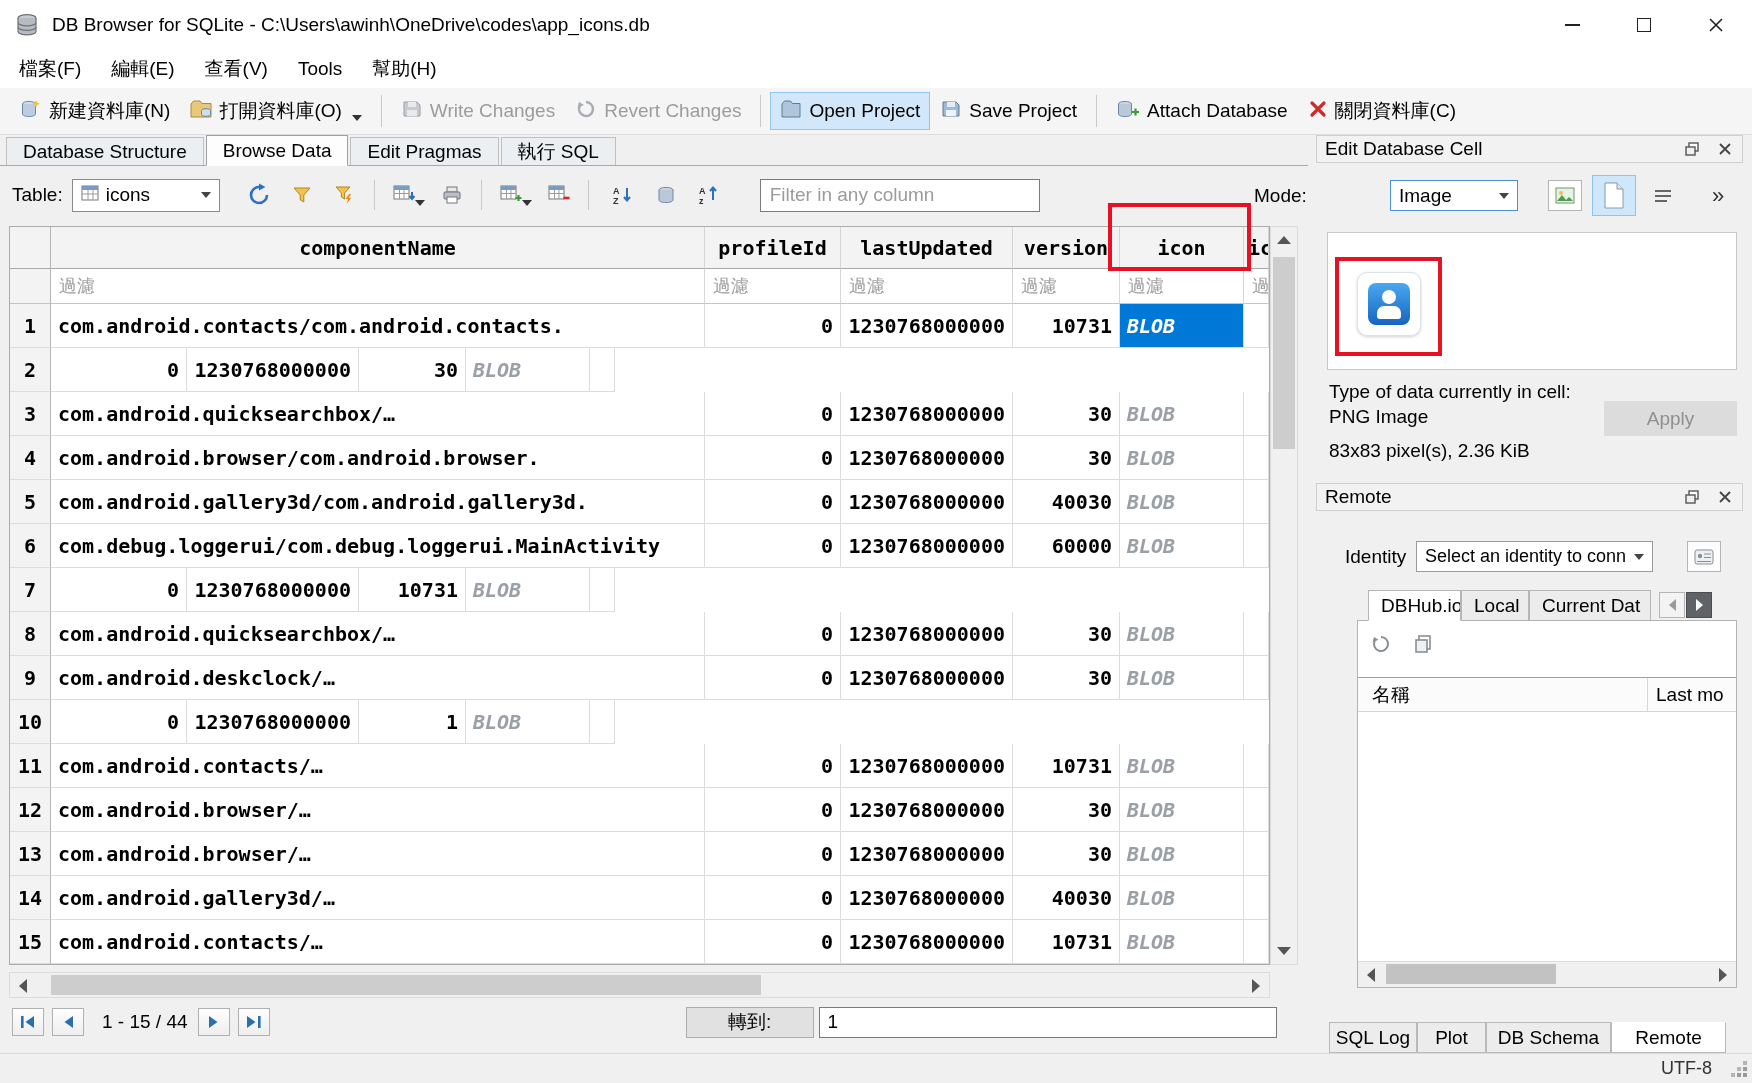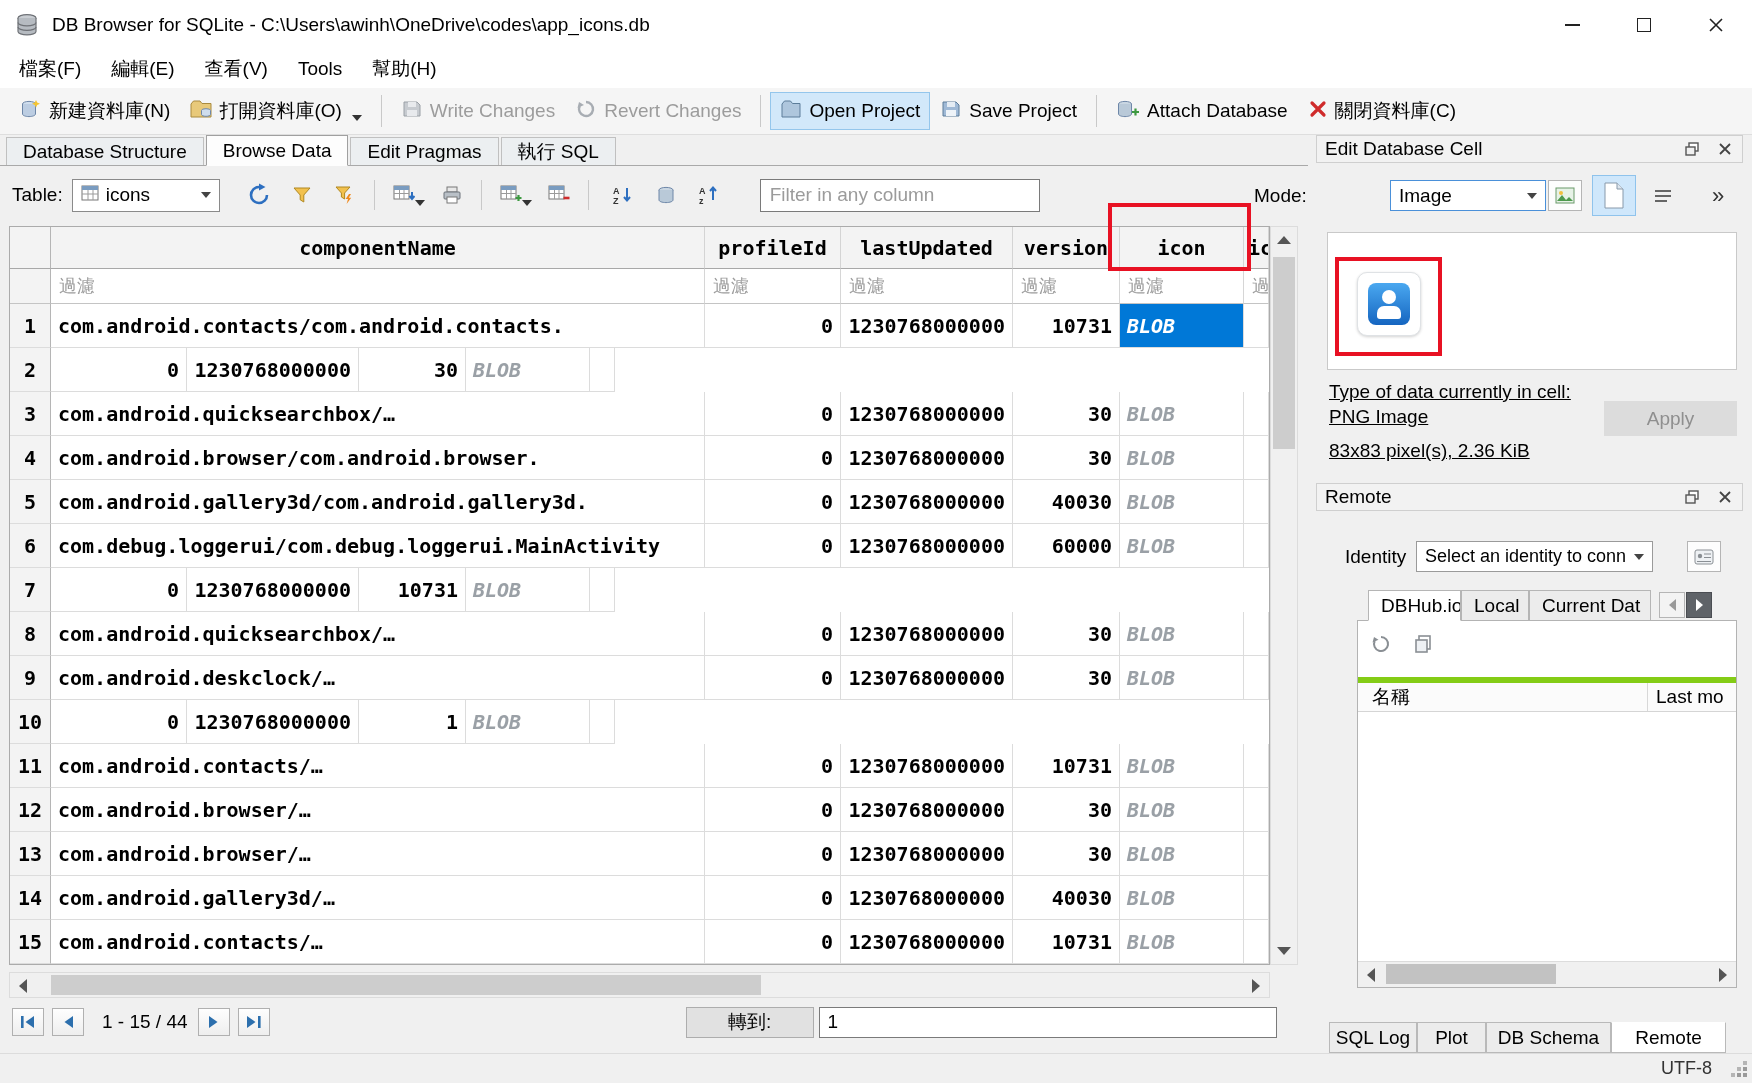--- a/index.html
+++ b/index.html
@@ -76,22 +76,22 @@
 .navbtn{width:32px;height:28px;background:linear-gradient(#fefefe,#eeeeee);border:1px solid #b0b0b0;display:flex;align-items:center;justify-content:center;margin-right:8px;}
 .range{font-size:19px;margin:0 10px;white-space:nowrap;}
 .goto-btn{margin-left:408px;width:128px;height:31px;background:#e1e1e1;border:1px solid #adadad;font-size:19px;display:flex;align-items:center;justify-content:center;}
 .goto-input{margin-left:5px;width:458px;height:31px;border:1px solid #7a7a7a;padding:0 8px;font-size:19px;font-family:"Liberation Sans",sans-serif;}
 
 
 .dock-header{position:absolute;left:1316px;width:427px;height:28px;background:#f2f2f2;border:1px solid #cfcfcf;display:flex;align-items:center;padding:0 8px;font-size:19px;}
 .dock-icons{margin-left:auto;display:flex;gap:15px;align-items:center;}
 .dock-btn{width:18px;height:18px;display:flex;align-items:center;justify-content:center;}
 .label{position:absolute;font-size:19px;white-space:nowrap;}
-.caption{position:absolute;font-size:19px;white-space:nowrap;text-decoration:underline;}
-.mode-combo{position:absolute;left:1390px;top:180px;width:156px;height:31px;border:1px solid #4a90d9;}
+.caption{position:absolute;font-size:19px;white-space:nowrap;}
+.mode-combo{position:absolute;left:1390px;top:180px;width:128px;height:31px;border:1px solid #4a90d9;}
 .identity-combo{position:absolute;left:1416px;top:541px;width:237px;height:31px;font-size:18px;border:1px solid #9a9a9a;}
 .identity-combo span{overflow:hidden;white-space:nowrap;}
 .icon-btn{position:absolute;background:#fdfdfd;border:1px solid #b5b5b5;display:flex;align-items:center;justify-content:center;}
 .icon-btn.active{background:#cfe7fb;border-color:#8fc3ec;}
 .icon-btn.flat{background:transparent;border-color:transparent;}
 .chevron{position:absolute;left:1712px;top:183px;font-size:22px;color:#333;}
 .preview{position:absolute;left:1327px;top:232px;width:410px;height:138px;background:#fff;border:1px solid #c9c9c9;}
 .contact-icon{position:absolute;left:1357px;top:272px;width:64px;height:64px;background:#fff;border:1px solid #dfe2e5;border-radius:10px;box-shadow:0 1px 3px rgba(0,0,0,.18);display:flex;align-items:center;justify-content:center;}
 .ci-inner{width:42px;height:42px;border-radius:8px;background:linear-gradient(180deg,#4aa8f0,#1565c0);position:relative;}
 .ci-head{position:absolute;left:14px;top:7px;width:14px;height:14px;border-radius:50%;background:#fff;}
@@ -102,21 +102,21 @@
 
 .rtab{position:absolute;top:590px;height:31px;background:#ececec;border:1px solid #b5b5b5;display:flex;align-items:center;padding:0 12px;font-size:19px;overflow:hidden;white-space:nowrap;}
 .rtab.active{background:#fff;border-bottom-color:#fff;z-index:3;}
 .tab-scroll{position:absolute;top:592px;width:26px;height:26px;display:flex;align-items:center;justify-content:center;}
 .tab-scroll.left{left:1659px;background:#f3f3f3;border:1px solid #b5b5b5;}
 .tab-scroll.left .tri-left{border-right-color:#999;border-top-width:6px;border-bottom-width:6px;border-right-width:7px;}
 .tab-scroll.right{left:1686px;background:#5f6368;border:1px solid #4a4d52;}
 .tab-scroll.right .tri-right{border-left-color:#fff;border-top-width:6px;border-bottom-width:6px;border-left-width:7px;}
 .rframe{position:absolute;left:1357px;top:620px;width:380px;height:368px;background:#fff;border:1px solid #b3b3b3;}
 .rf-btn{position:absolute;width:30px;height:30px;display:flex;align-items:center;justify-content:center;}
-.rlist-header{position:absolute;left:0;top:56px;width:378px;height:35px;background:#fbfbfb;border-top:6px solid #84cc16;border-bottom:1px solid #d5d5d5;display:flex;font-size:19px;}
+.rlist-header{position:absolute;left:0;top:56px;width:378px;height:35px;background:#fbfbfb;border-top:1px solid #84cc16;border-bottom:1px solid #d5d5d5;display:flex;font-size:19px;}
 .rlh1{width:290px;display:flex;align-items:center;padding-left:14px;border-right:1px solid #d8d8d8;}
 .rlh2{flex:1;display:flex;align-items:center;padding-left:8px;overflow:hidden;white-space:nowrap;}
 .rlist{position:absolute;left:0;top:91px;width:378px;height:243px;background:#fff;}
 .rscroll{position:absolute;left:0;bottom:0;width:378px;height:26px;background:#f0f0f0;border-top:1px solid #dcdcdc;}
 .rthumb{position:absolute;left:28px;top:2px;width:170px;height:20px;background:#c2c2c2;}
 
 
 .docktab{position:absolute;top:1022px;height:31px;background:#ececec;border:1px solid #b9b9b9;font-size:19px;display:flex;align-items:center;justify-content:center;white-space:nowrap;}
 .docktab.active{background:#fff;border-top-color:#fff;}
 .statusbar{position:absolute;left:0;top:1053px;width:1752px;height:30px;background:#f0f0f0;border-top:1px solid #dcdcdc;display:flex;align-items:center;justify-content:flex-end;padding-right:40px;}

